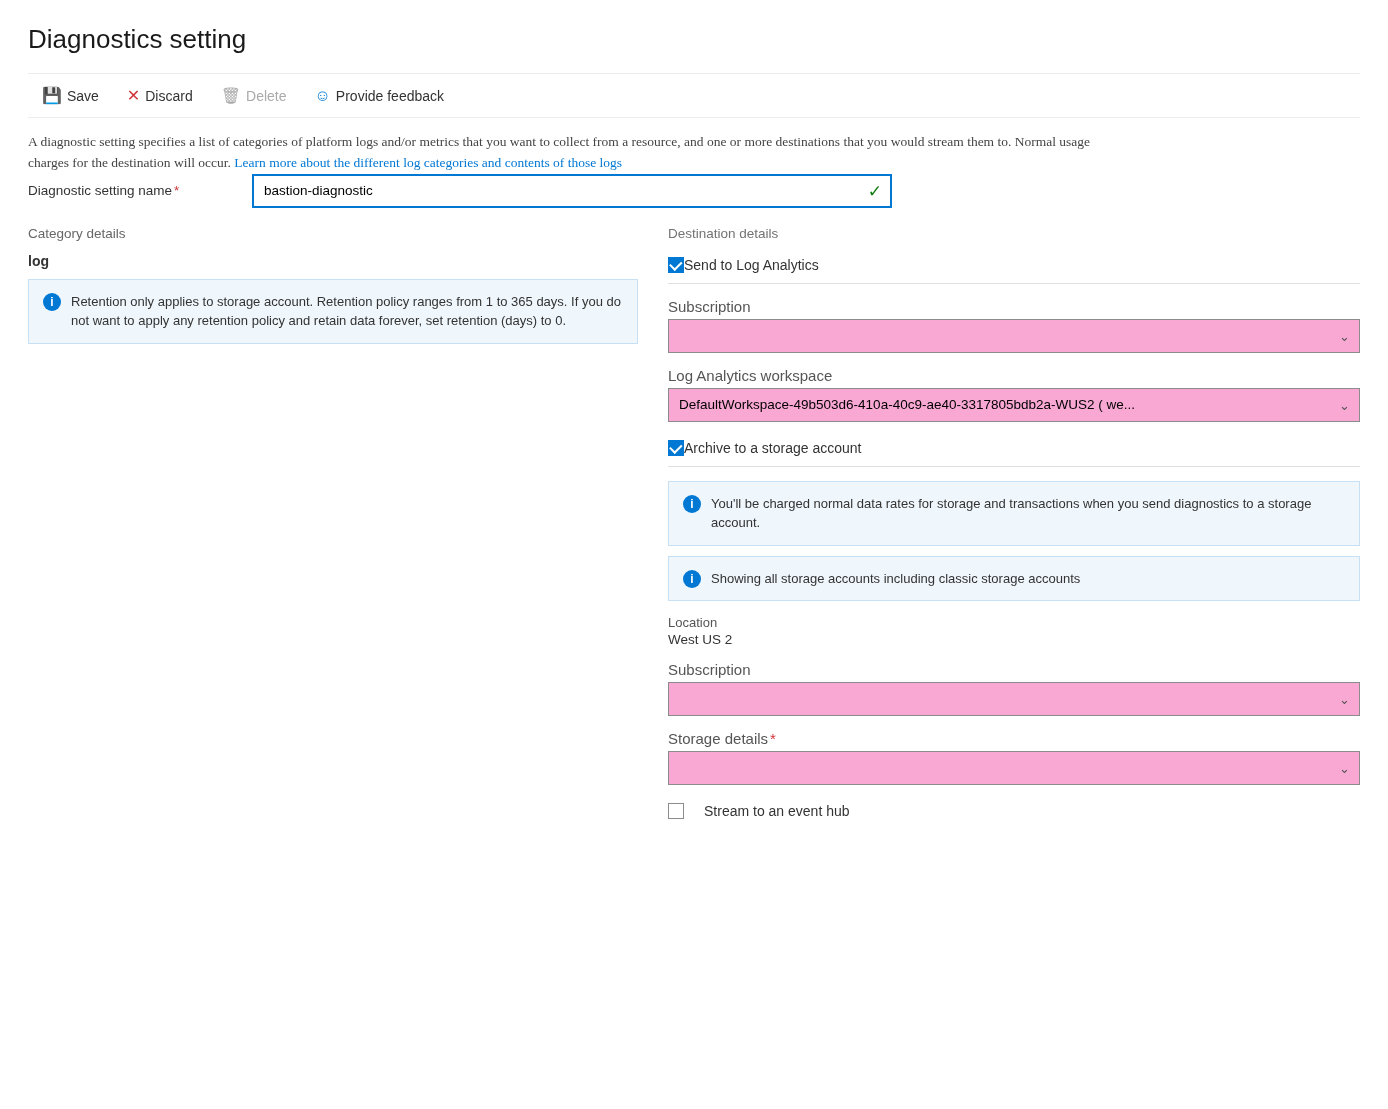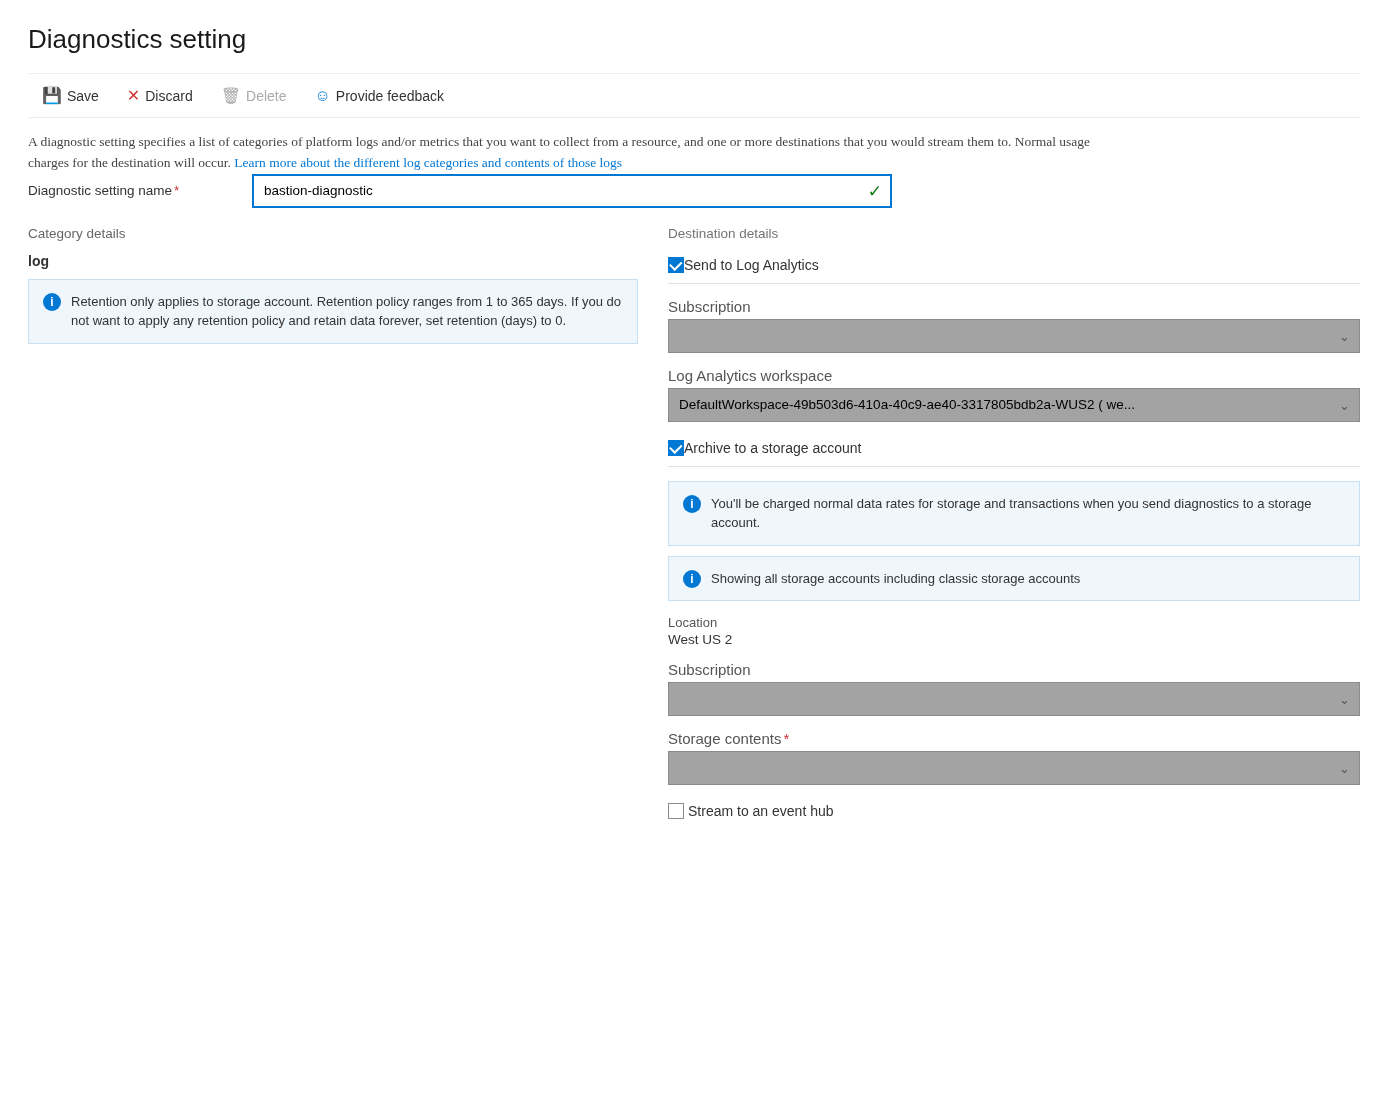--- a/index.html
+++ b/index.html
@@ -213,42 +213,42 @@
       margin-bottom: 4px;
     }
     .select-label .required { color: #d13438; }
     .custom-select {
       border: 1px solid #8c8c8c;
       height: 34px;
       width: 100%;
       padding: 5px 36px 5px 10px;
       font-size: 13.5px;
       appearance: none;
-      background: #a3a3a3;
+      background: #f9a8d4;
       cursor: pointer;
       outline: none;
     }
     .select-chevron {
       position: absolute;
       right: 10px;
       top: 50%;
       transform: translateY(-50%);
       font-size: 13px;
       color: #555;
       pointer-events: none;
     }
     .select-container {
       position: relative;
     }
     .location-label { font-size: 13px; color: #555; margin-bottom: 2px; }
     .location-value { font-size: 13.5px; margin-bottom: 14px; }
     .stream-row {
       display: flex;
       align-items: center;
-      gap: 4px;
+      gap: 20px;
       margin-top: 10px;
     }
     .stream-label { font-size: 14px; }
   </style>
 </head>
 <body>
 
 <h1>Diagnostics setting</h1>
 
 <div class="toolbar">
@@ -353,21 +353,21 @@
         <div class="select-container">
           <select class="custom-select">
             <option value=""></option>
           </select>
           <span class="select-chevron">⌄</span>
         </div>
       </div>
 
       <div class="select-wrapper">
         <div class="select-label">
-          <span>Storage contents</span><span class="required">*</span>
+          <span>Storage details</span><span class="required">*</span>
         </div>
         <div class="select-container">
           <select class="custom-select">
             <option value=""></option>
           </select>
           <span class="select-chevron">⌄</span>
         </div>
       </div>
     </div>
 

